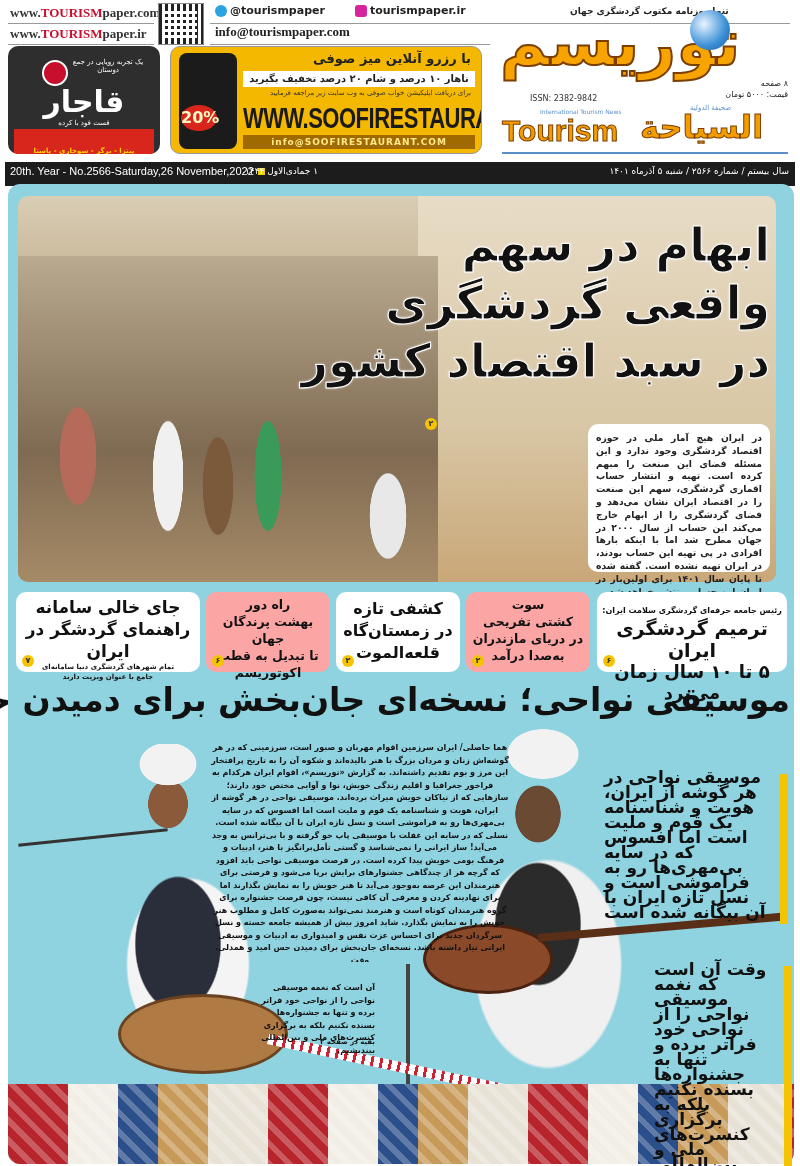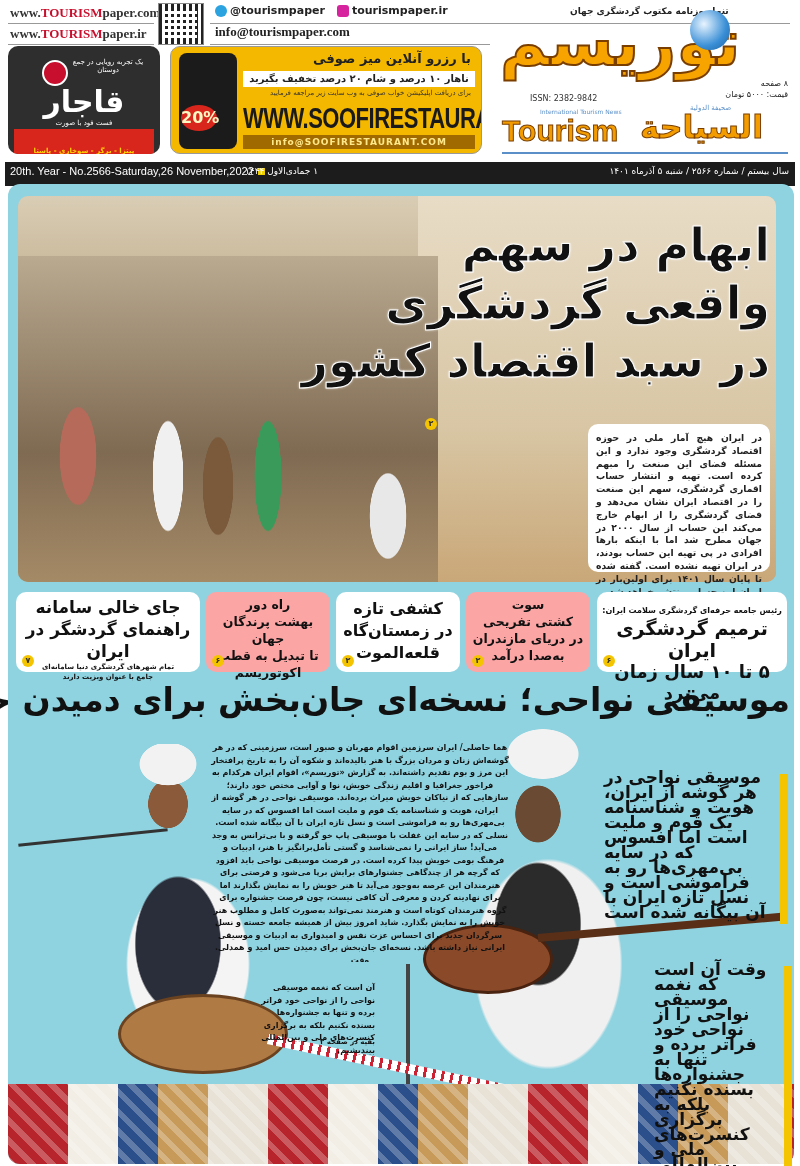--- a/index.html
+++ b/index.html
@@ -5,21 +5,21 @@
 *{box-sizing:border-box;margin:0;padding:0}
 body{width:800px;height:1166px;background:#fff;font-family:"DejaVu Sans",sans-serif;position:relative;overflow:hidden}
 .abs{position:absolute}
 
 .url{position:absolute;left:10px;font-family:"Liberation Serif",serif;font-weight:bold;font-size:13px;color:#333}
 .url .red{color:#c8102e}
 .hline{position:absolute;height:1px;background:#999}
 .qr{position:absolute;left:158px;top:3px;width:46px;height:42px;background:
  repeating-linear-gradient(90deg,#222 0 3px,#fff 3px 6px),#fff;border:1px solid #888}
 .qr::before{content:"";position:absolute;inset:6px;background:repeating-linear-gradient(0deg,#fff 0 3px,transparent 3px 6px)}
-.social{position:absolute;left:215px;top:4px;font-size:11px;font-weight:bold;color:#222;display:flex;gap:12px;align-items:flex-end}
+.social{position:absolute;left:215px;top:4px;font-size:11px;font-weight:bold;color:#222;display:flex;gap:30px;align-items:flex-end}
 .dot{display:inline-block;width:12px;height:12px;border-radius:50%;margin-right:3px;vertical-align:middle}
 .email{position:absolute;left:215px;top:24px;font-family:"Liberation Serif",serif;font-weight:bold;font-size:13px;color:#222}
 
 .qajar{position:absolute;left:8px;top:46px;width:152px;height:108px;background:#2e2e2e;border-radius:10px;color:#fff;text-align:center;overflow:hidden}
 .qajar .name{font-size:30px;font-weight:bold;margin-top:38px;letter-spacing:2px}
 .qajar .sub{font-size:7px;margin-top:0}
 .qajar .bar{background:#d9261c;color:#ffd400;font-size:7px;font-weight:bold;margin:2px 6px;padding:18px}
 .qajar .phone{font-size:9px;letter-spacing:2px}
 .qajar .logo{position:absolute;left:34px;top:14px;width:26px;height:26px;border-radius:50%;background:#c8102e;border:2px solid #fff}
 .soofi{position:absolute;left:170px;top:46px;width:312px;height:108px;background:#f5b800;border-radius:10px;border:1px solid #999;overflow:hidden}
@@ -105,21 +105,21 @@
 <div class="social">
   <span><span class="dot" style="background:#2aa3e0"></span><span>@tourismpaper</span></span>
   <span><span class="dot" style="background:#d6249f;border-radius:3px"></span><span>tourismpaper.ir</span></span>
 </div>
 <a class="email">info@tourismpaper.com</a>
 
 <div class="qajar">
   <div class="logo"></div>
   <div style="position:absolute;right:12px;top:12px;font-size:7px;direction:rtl;width:80px;text-align:center">یک تجربه رویایی در جمع دوستان</div>
   <div class="name">قاجار</div>
-  <div class="sub">فست فود با صورت</div>
+  <div class="sub">فست فود با کرده</div>
   <div class="bar">پیتزا - برگر - سوخاری - پاستا - برنج و انواع سالاد</div>
   <div class="phone">۰۹۳۵ ۱۳۵ ۹۱۹۱</div>
 </div>
 
 <div class="soofi">
   <div class="phone"></div>
   <div class="pct">20%</div>
   <div class="l1">با رزرو آنلاین میز صوفی</div>
   <div class="l2">ناهار ۱۰ درصد و شام ۲۰ درصد تخفیف بگیرید</div>
   <div class="l3">برای دریافت اپلیکیشن خواب صوفی به وب سایت زیر مراجعه فرمایید</div>

